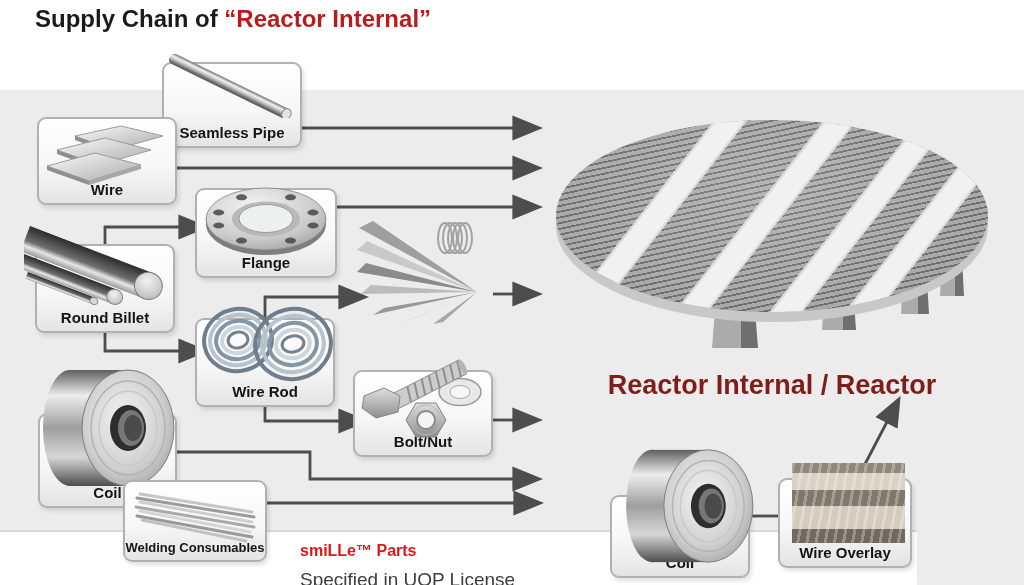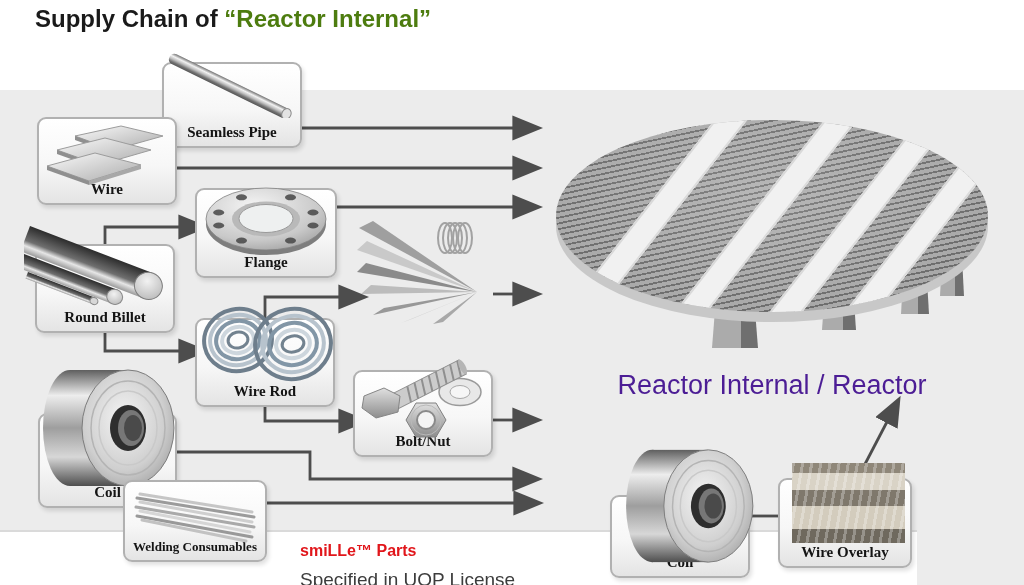--- a/index.html
+++ b/index.html
@@ -1,40 +1,40 @@
 <!DOCTYPE html>
 <html><head>
 <meta charset="utf-8">
 <style>
   html,body{margin:0;padding:0;background:#ffffff;}
   .slide{position:relative;width:1024px;height:585px;overflow:hidden;background:#ffffff;
          font-family:"Liberation Sans","DejaVu Sans",sans-serif;}
   .page-title{position:absolute;left:35px;top:5px;font-size:24px;font-weight:bold;color:#1a1a1a;white-space:nowrap;}
-  .page-title .red{color:#4d7c0f;}
+  .page-title .red{color:#b91c1c;}
   .panel{position:absolute;left:0;top:90px;width:1024px;height:440px;background:#ececec;border-bottom:2px solid #dadada;}
   .panel-ext{position:absolute;left:917px;top:530px;width:107px;height:55px;background:#ececec;}
   .connectors{position:absolute;left:0;top:0;width:1024px;height:585px;pointer-events:none;}
   .node{position:absolute;background:linear-gradient(180deg,#ffffff 0%,#f7f7f7 55%,#e4e4e4 100%);
         border:2px solid #b1b1b1;border-radius:9px;box-shadow:2px 3px 4px rgba(0,0,0,.12);box-sizing:border-box;}
   .node-label{position:absolute;left:0;right:0;bottom:5px;text-align:center;font-weight:bold;
-              font-size:15px;color:#141414;white-space:nowrap;font-family:Liberation Serif, serif;}
+              font-size:15px;color:#141414;white-space:nowrap;}
   .node-label.small{font-size:13px;}
   .icon{position:absolute;}
   
   .disc-wrap{position:absolute;left:556px;top:120px;width:432px;height:200px;}
   .disc-leg{position:absolute;clip-path:polygon(12% 0,88% 0,100% 100%,0 100%);
             background:linear-gradient(90deg,#ababab 0 62%,#6f6f6f 62%);}
   .disc-rim{position:absolute;left:0;top:10px;width:432px;height:192px;border-radius:50%;background:#c8c8c8;}
   .disc-surface{position:absolute;left:0;top:0;width:432px;height:192px;border-radius:50%;overflow:hidden;
     background:radial-gradient(ellipse at 48% 38%,rgba(255,255,255,.16),rgba(0,0,0,0) 70%),
                repeating-linear-gradient(168deg,#6e6e6e 0 1.8px,#a9a9a9 1.8px 5.6px);}
   .disc-band{position:absolute;top:-54px;width:26px;height:310px;background:#f1f1f1;
              box-shadow:inset 2px 0 0 #d9d9d9, inset -2px 0 0 #dcdcdc;transform:rotate(38deg);}
   .reactor-label{position:absolute;left:556px;top:370px;width:432px;text-align:center;
-                 font-size:27px;font-weight:normal;color:#4c1d95;white-space:nowrap;}
+                 font-size:27px;font-weight:bold;color:#7f1d1d;white-space:nowrap;}
   .weld-photo{position:absolute;left:792px;top:463px;width:113px;height:80px;
     background:linear-gradient(180deg,#8f8779 0 12%,#d9d3c6 12% 34%,#7f786c 34% 54%,#d3ccbd 54% 82%,#6f695e 82% 100%);}
   .weld-photo .ripple{position:absolute;inset:0;
     background:repeating-linear-gradient(100deg,rgba(255,255,255,.28) 0 3px,rgba(0,0,0,0) 3px 9px);}
   .brand{position:absolute;left:300px;top:542px;font-size:16px;font-weight:bold;color:#e1161b;white-space:nowrap;}
   .brand-sub{position:absolute;left:300px;top:569px;font-size:19px;color:#3c3c3c;white-space:nowrap;}
 </style>
 </head>
 <body>
 

